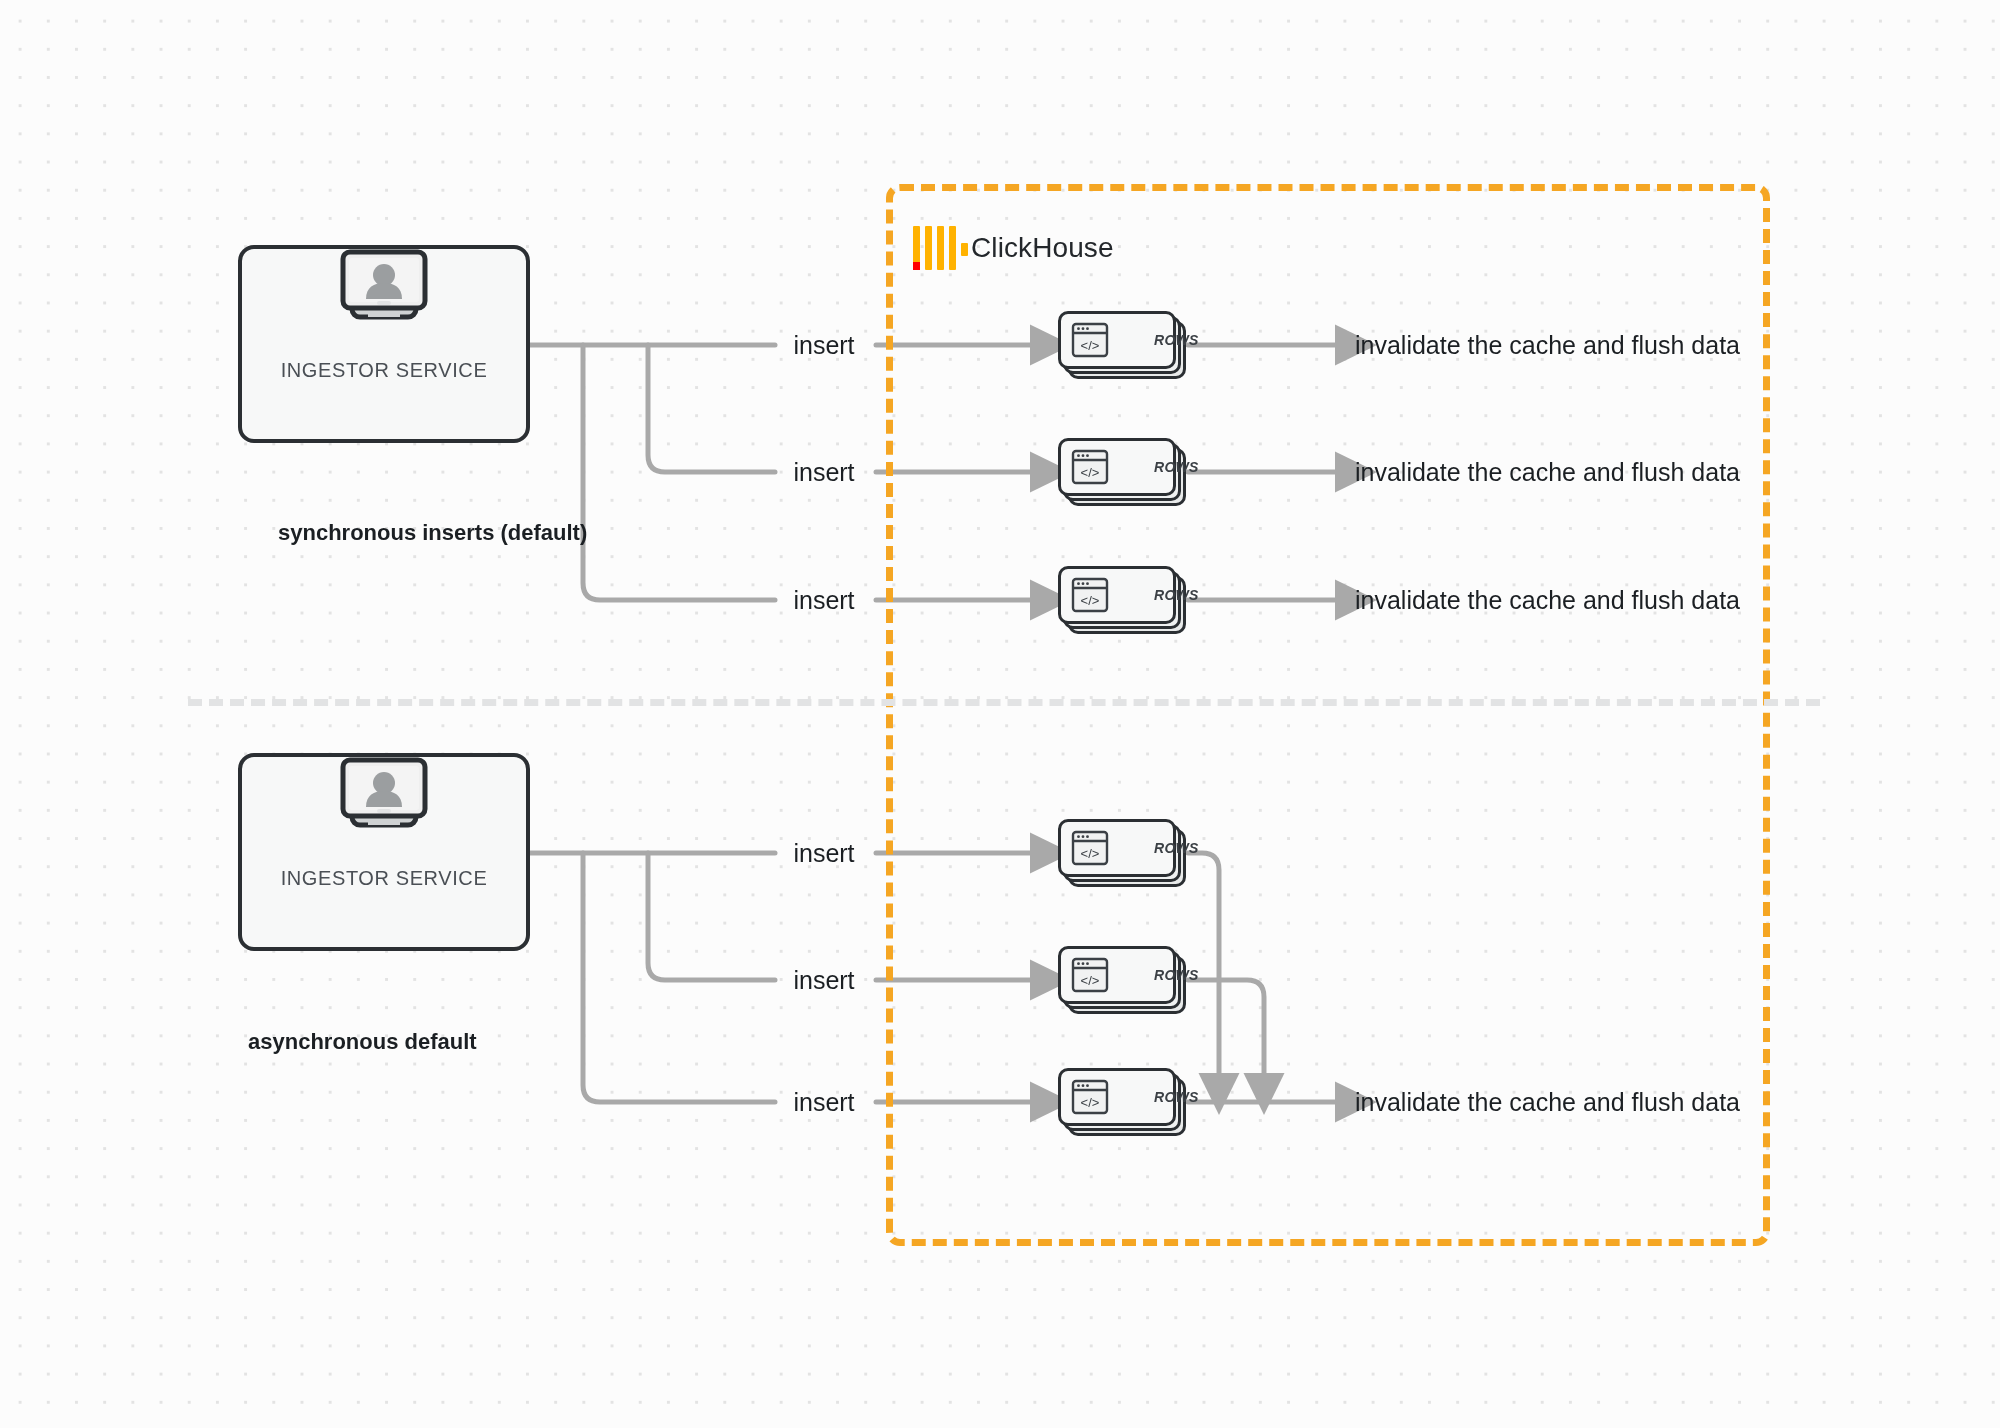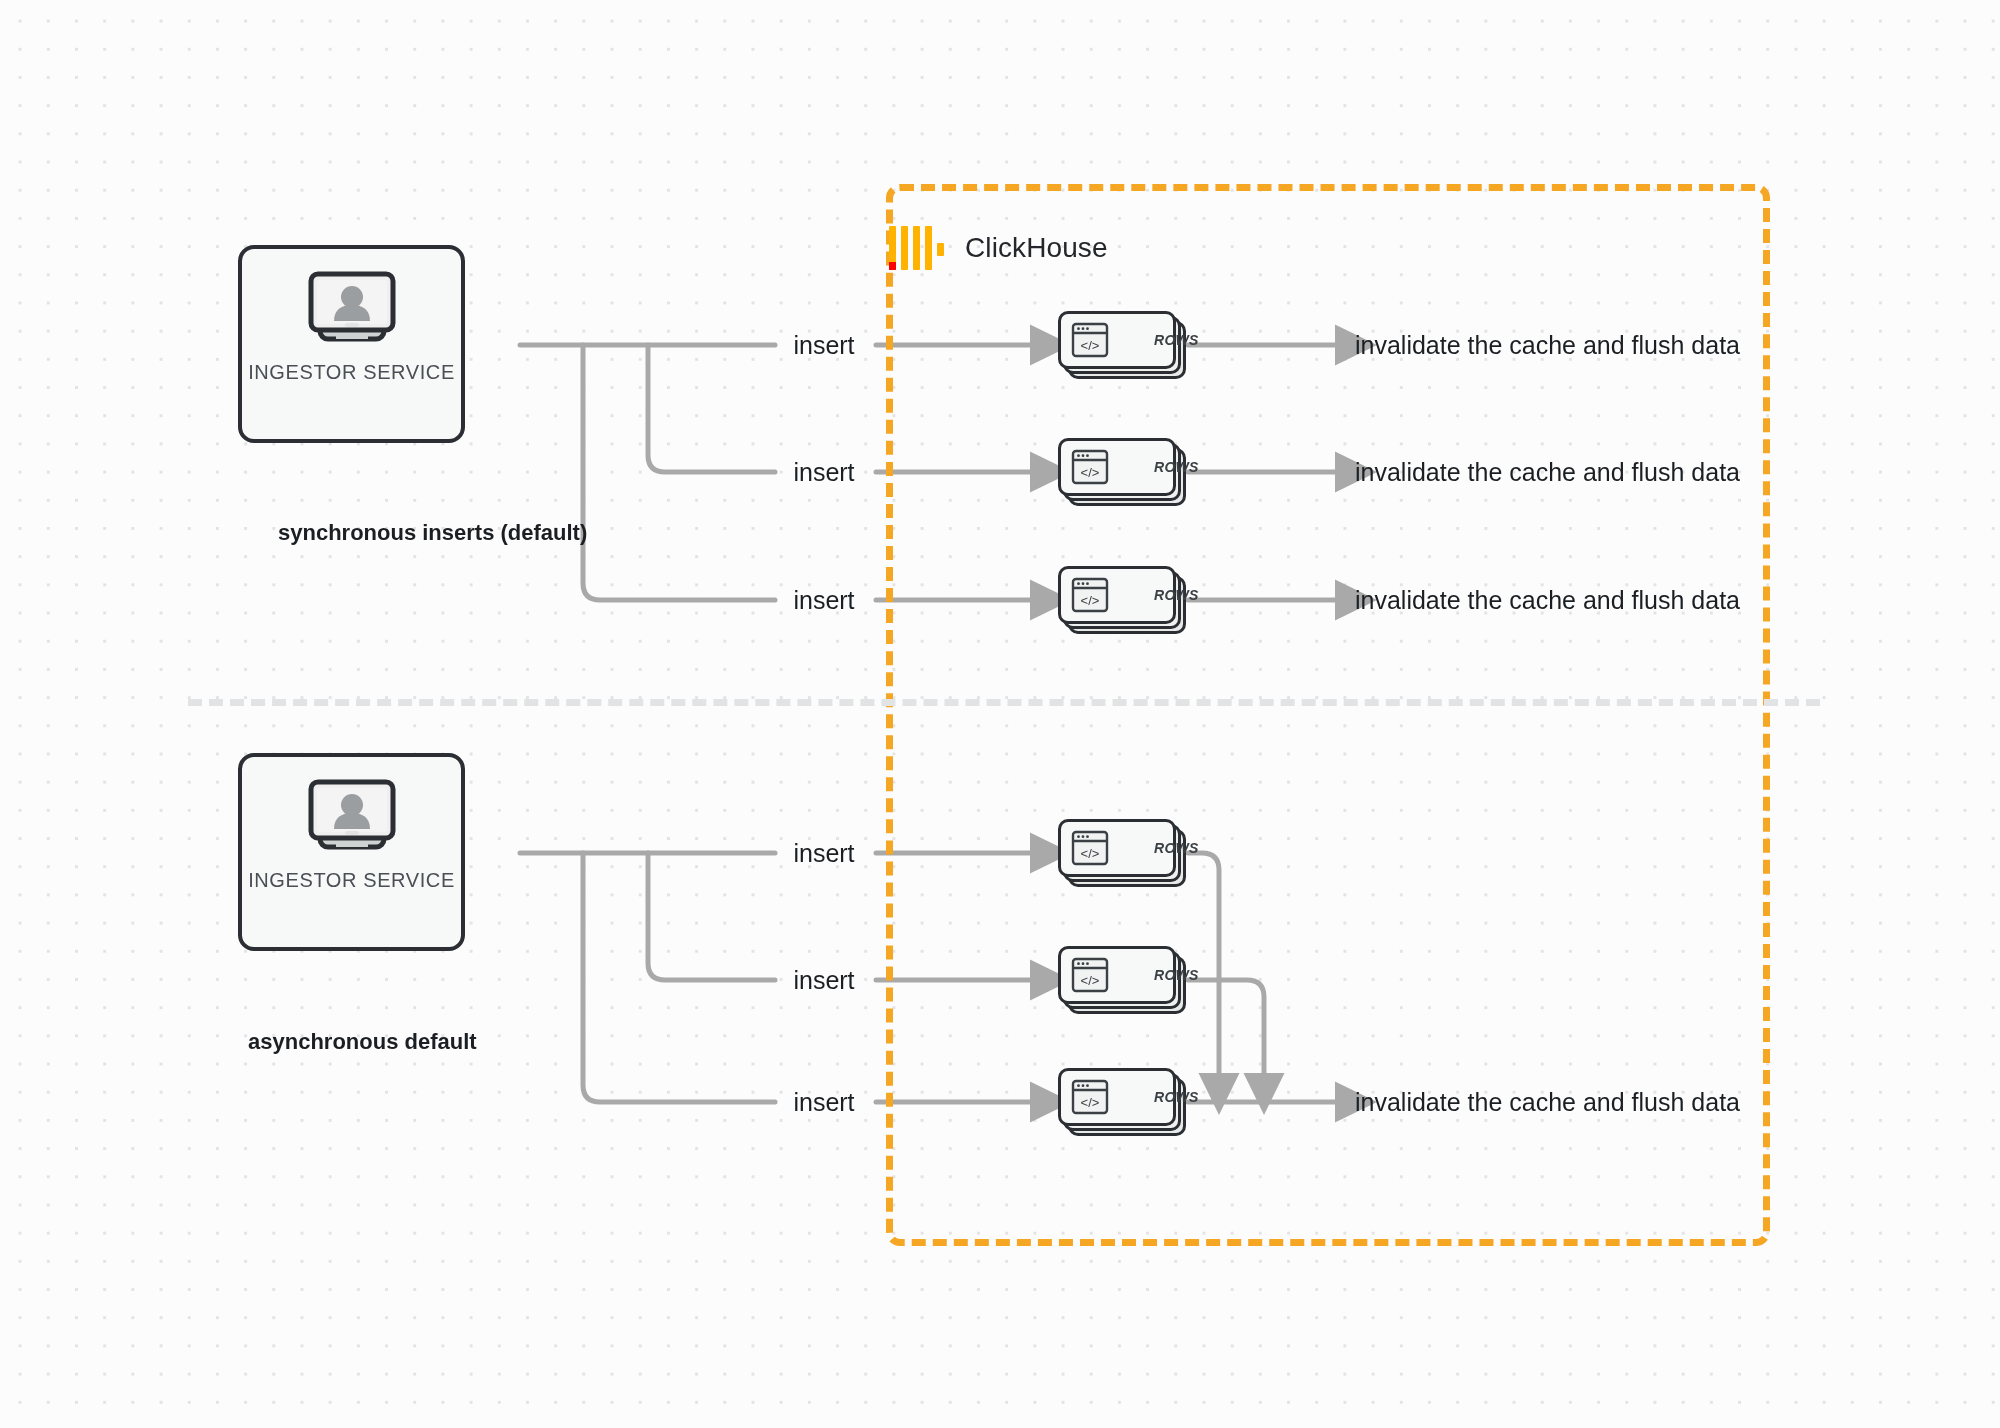--- a/index.html
+++ b/index.html
@@ -33,25 +33,25 @@
     left: 886px;
     top: 184px;
     width: 884px;
     height: 1062px;
     border: 7px dashed #f5a623;
     border-radius: 14px;
     box-sizing: border-box;
   }
   .ch-header {
     position: absolute;
-    left: 889px;
+    left: 913px;
     top: 218px;
     display: flex;
     align-items: center;
-    gap: 30px;
+    gap: 12px;
     height: 60px;
   }
   .ch-logo {
     position: relative;
     width: 46px;
     height: 44px;
   }
   .ch-logo .bar {
     position: absolute;
     top: 0;
@@ -84,31 +84,31 @@
   .ch-title {
     font-size: 28px;
     color: #23272b;
     letter-spacing: .1px;
     white-space: nowrap;
   }
 
   
   .ingestor {
     position: absolute;
-    width: 227px;
+    width: 292px;
     height: 198px;
     background: #f7f8f8;
     border: 4px solid #2b2f33;
     border-radius: 16px;
     box-sizing: border-box;
     display: flex;
     flex-direction: column;
     align-items: center;
     justify-content: flex-start;
-    padding-top: 22px;
+    gap: 20px;
   }
   .monitor {
     width: 88px;
     height: 78px;
     position: relative;
   }
   .ingestor-label {
     margin-top: 12px;
     font-size: 20px;
     letter-spacing: .6px;

